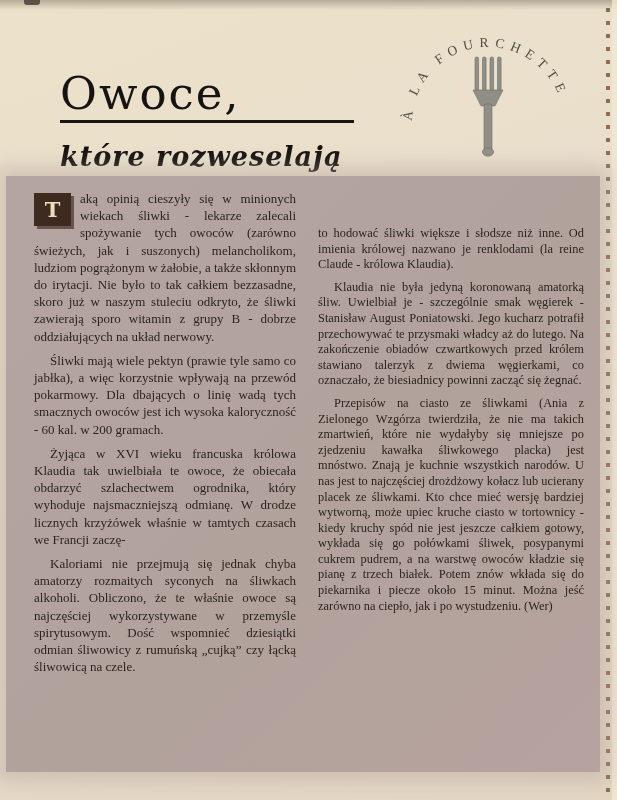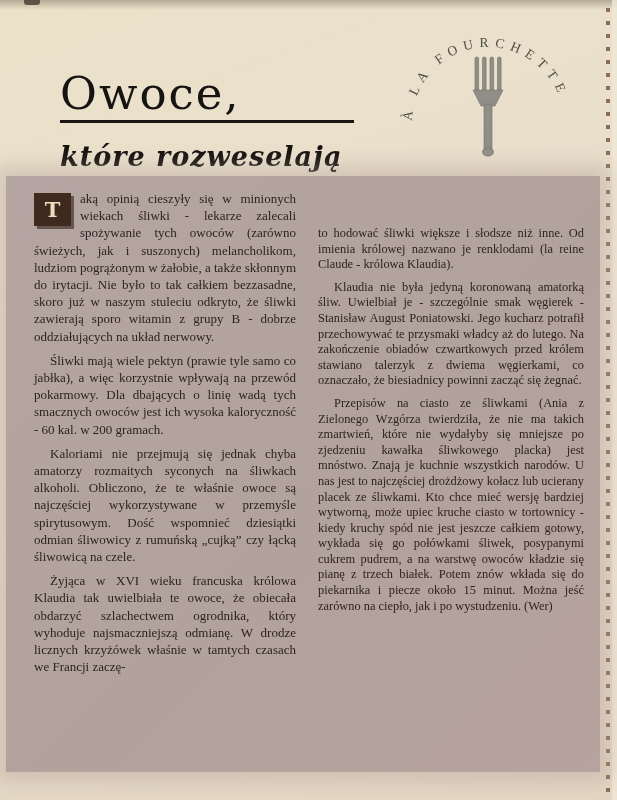--- a/index.html
+++ b/index.html
@@ -122,22 +122,22 @@
     <div class="title-sub">które rozweselają</div>
   </div>
 
   <div class="panel"></div>
 
   <div class="col col-left">
     <p>
       <span class="dropcap">T</span><span>aką opinią cieszyły się w minionych wiekach śliwki - lekarze zalecali spożywanie tych owoców (zarówno świeżych, jak i suszonych) melancholikom, ludziom pogrążonym w żałobie, a także skłonnym do irytacji. Nie było to tak całkiem bezzasadne, skoro już w naszym stuleciu odkryto, że śliwki zawierają sporo witamin z grupy B - dobrze oddziałujących na układ nerwowy.</span>
     </p>
     <p class="indent">Śliwki mają wiele pektyn (prawie tyle samo co jabłka), a więc korzystnie wpływają na przewód pokarmowy. Dla dbających o linię wadą tych smacznych owoców jest ich wysoka kaloryczność - 60 kal. w 200 gramach.</p>
+    <p class="indent">Żyjąca w XVI wieku francuska królowa Klaudia tak uwielbiała te owoce, że obiecała obdarzyć szlachectwem ogrodnika, który wyhoduje najsmaczniejszą odmianę. W drodze licznych krzyżówek właśnie w tamtych czasach we Francji zaczę-</p>
     <p class="indent">Kaloriami nie przejmują się jednak chyba amatorzy rozmaitych syconych na śliwkach alkoholi. Obliczono, że te właśnie owoce są najczęściej wykorzystywane w przemyśle spirytusowym. Dość wspomnieć dziesiątki odmian śliwowicy z rumuńską „cujką” czy łącką śliwowicą na czele.</p>
-    <p class="indent">Żyjąca w XVI wieku francuska królowa Klaudia tak uwielbiała te owoce, że obiecała obdarzyć szlachectwem ogrodnika, który wyhoduje najsmaczniejszą odmianę. W drodze licznych krzyżówek właśnie w tamtych czasach we Francji zaczę-</p>
   </div>
 
   <div class="col col-right">
     <p>to hodować śliwki większe i słodsze niż inne. Od imienia królowej nazwano je renklodami (la reine Claude - królowa Klaudia).</p>
     <p class="indent">Klaudia nie była jedyną koronowaną amatorką śliw. Uwielbiał je - szczególnie smak węgierek - Stanisław August Poniatowski. Jego kucharz potrafił przechowywać te przysmaki władcy aż do lutego. Na zakończenie obiadów czwartkowych przed królem stawiano talerzyk z dwiema węgierkami, co oznaczało, że biesiadnicy powinni zacząć się żegnać.</p>
     <p class="indent">Przepisów na ciasto ze śliwkami (Ania z Zielonego Wzgórza twierdziła, że nie ma takich zmartwień, które nie wydałyby się mniejsze po zjedzeniu kawałka śliwkowego placka) jest mnóstwo. Znają je kuchnie wszystkich narodów. U nas jest to najczęściej drożdżowy kołacz lub ucierany placek ze śliwkami. Kto chce mieć wersję bardziej wytworną, może upiec kruche ciasto w tortownicy - kiedy kruchy spód nie jest jeszcze całkiem gotowy, wykłada się go połówkami śliwek, posypanymi cukrem pudrem, a na warstwę owoców kładzie się pianę z trzech białek. Potem znów wkłada się do piekarnika i piecze około 15 minut. Można jeść zarówno na ciepło, jak i po wystudzeniu. (Wer)</p>
   </div>
 
 </div>
 

